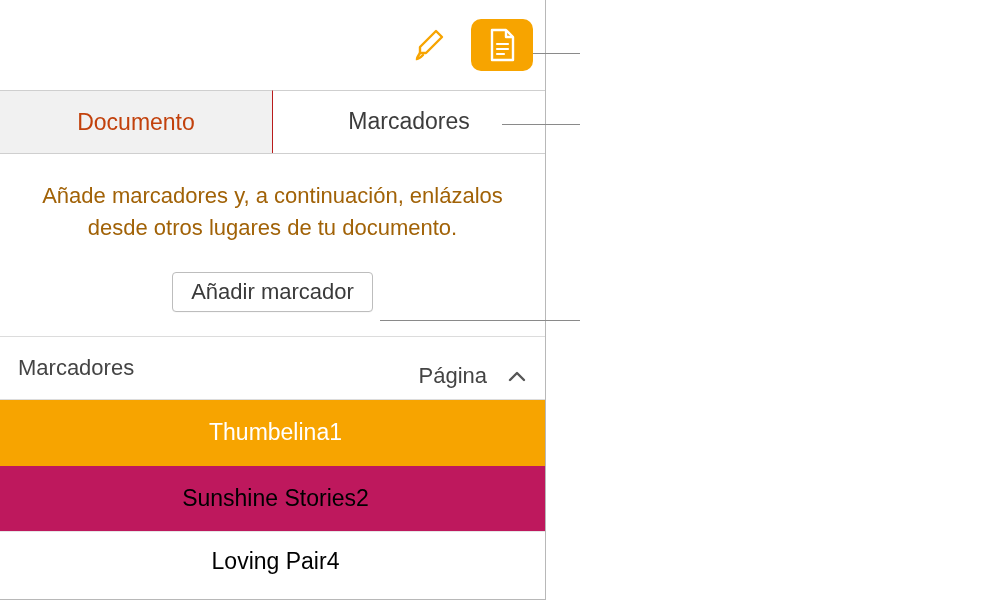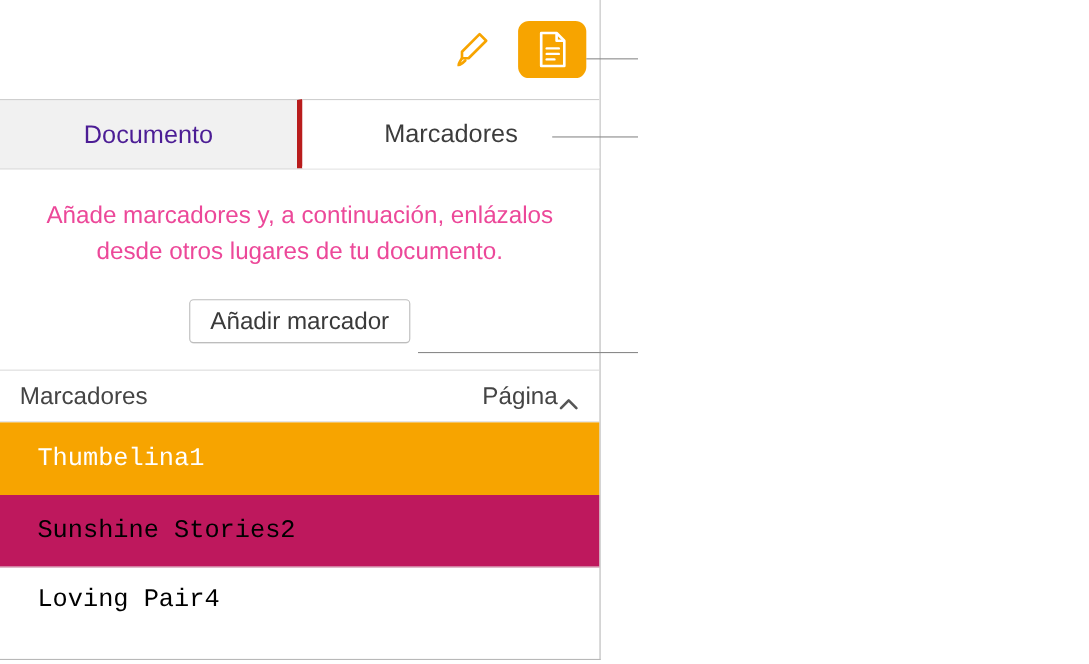--- a/index.html
+++ b/index.html
@@ -49,23 +49,23 @@
       display: flex;
       height: 64px;
       border-bottom: 1px solid #cfcfcf;
     }
     .tab {
       flex: 1;
       display: flex;
       align-items: center;
       justify-content: center;
       font-size: 23px;
-      color: #4c1d95;
+      color: #c2410c;
       background: #f1f1f1;
-      border-right: 5px solid #b91c1c;
+      border-right: 1px solid #b91c1c;
       border-top: 1px solid #cfcfcf;
       cursor: pointer;
     }
     .tab:last-child { border-right: none; }
     .tab.active {
       background: #ffffff;
       color: #3c3c3c;
       border-bottom: 1px solid #ffffff;
       position: relative;
       top: 0;
@@ -78,21 +78,21 @@
       height: 2px;
       background: #ffffff;
     }
     .intro {
       padding: 26px 36px 0 36px;
       text-align: center;
     }
     .intro-text {
       font-size: 22px;
       line-height: 1.45;
-      color: #ec4899;
+      color: #a16207;
     }
     .add-btn-wrap {
       display: flex;
       justify-content: center;
       margin-top: 28px;
       margin-bottom: 24px;
     }
     .add-btn {
       font-size: 22px;
       color: #3a3a3a;
@@ -108,37 +108,37 @@
       align-items: center;
       justify-content: space-between;
       padding: 10px 18px 10px 18px;
       border-top: 1px solid #dcdcdc;
       border-bottom: 1px solid #dcdcdc;
       font-size: 22px;
       color: #444;
     }
     .list-header-right {
       display: flex;
-      align-items: center;
+      gap: 20px;
+      margin-top: 16px;
     }
     .chevron {
       width: 20px;
       height: 12px;
       display: inline-block;
     }
     .row {
       display: flex;
       align-items: center;
-      justify-content: flex-start;
+      justify-content: center;
       height: 66px;
       padding: 0 28px 0 34px;
       font-size: 23px;
       border-bottom: 1px solid #e6e6e6;
       cursor: pointer;
-      font-family: Liberation Mono, monospace;
     }
     .row.selected {
       background: #f7a400;
       color: #ffffff;
       border-bottom: none;
     }
     .row.alt {
       background: #be185d;
     }
     .row.last {

